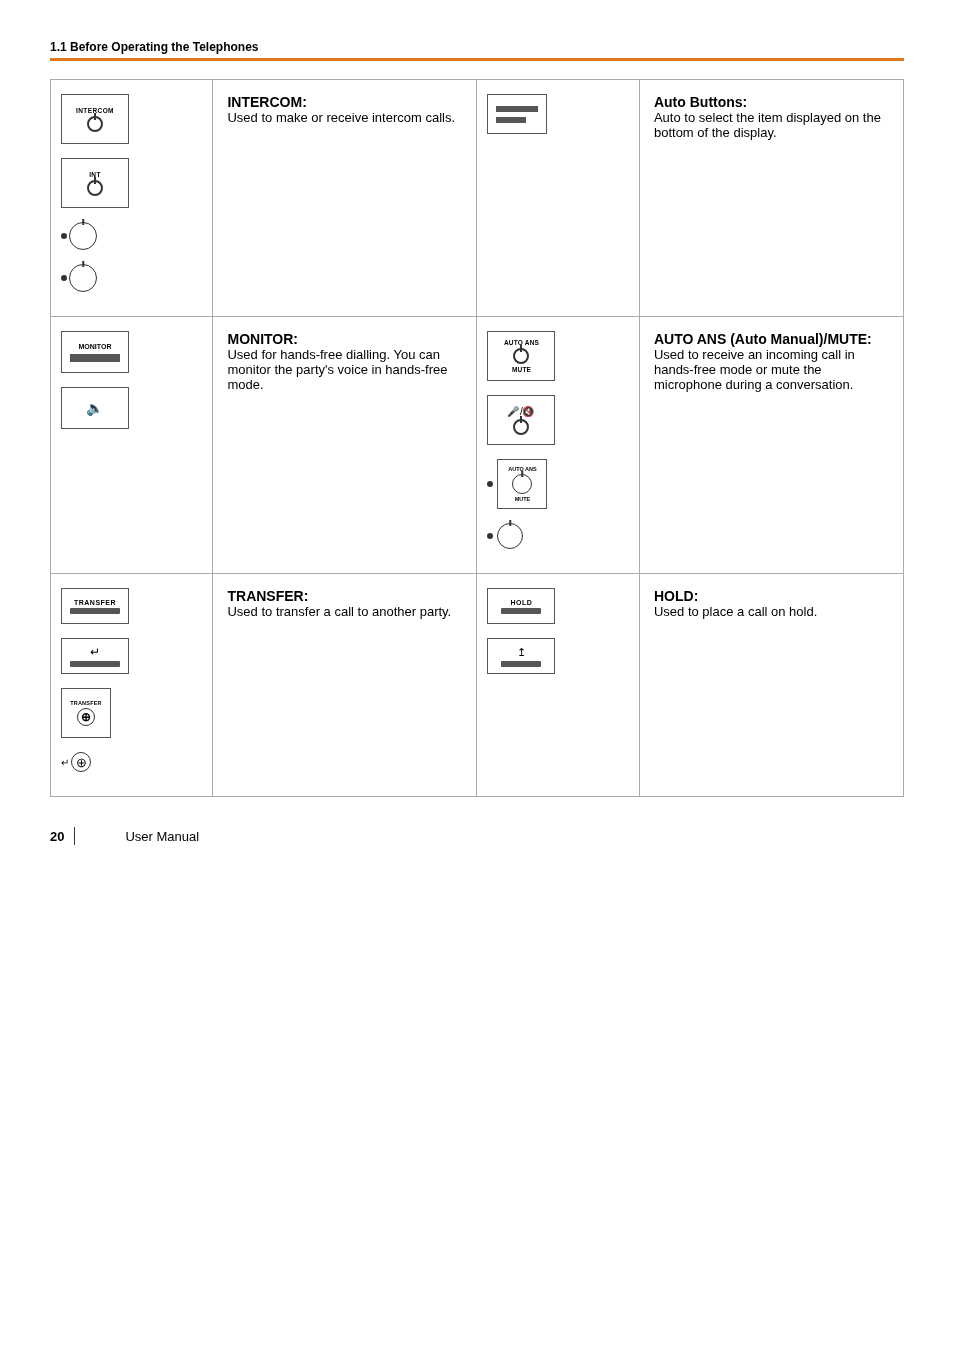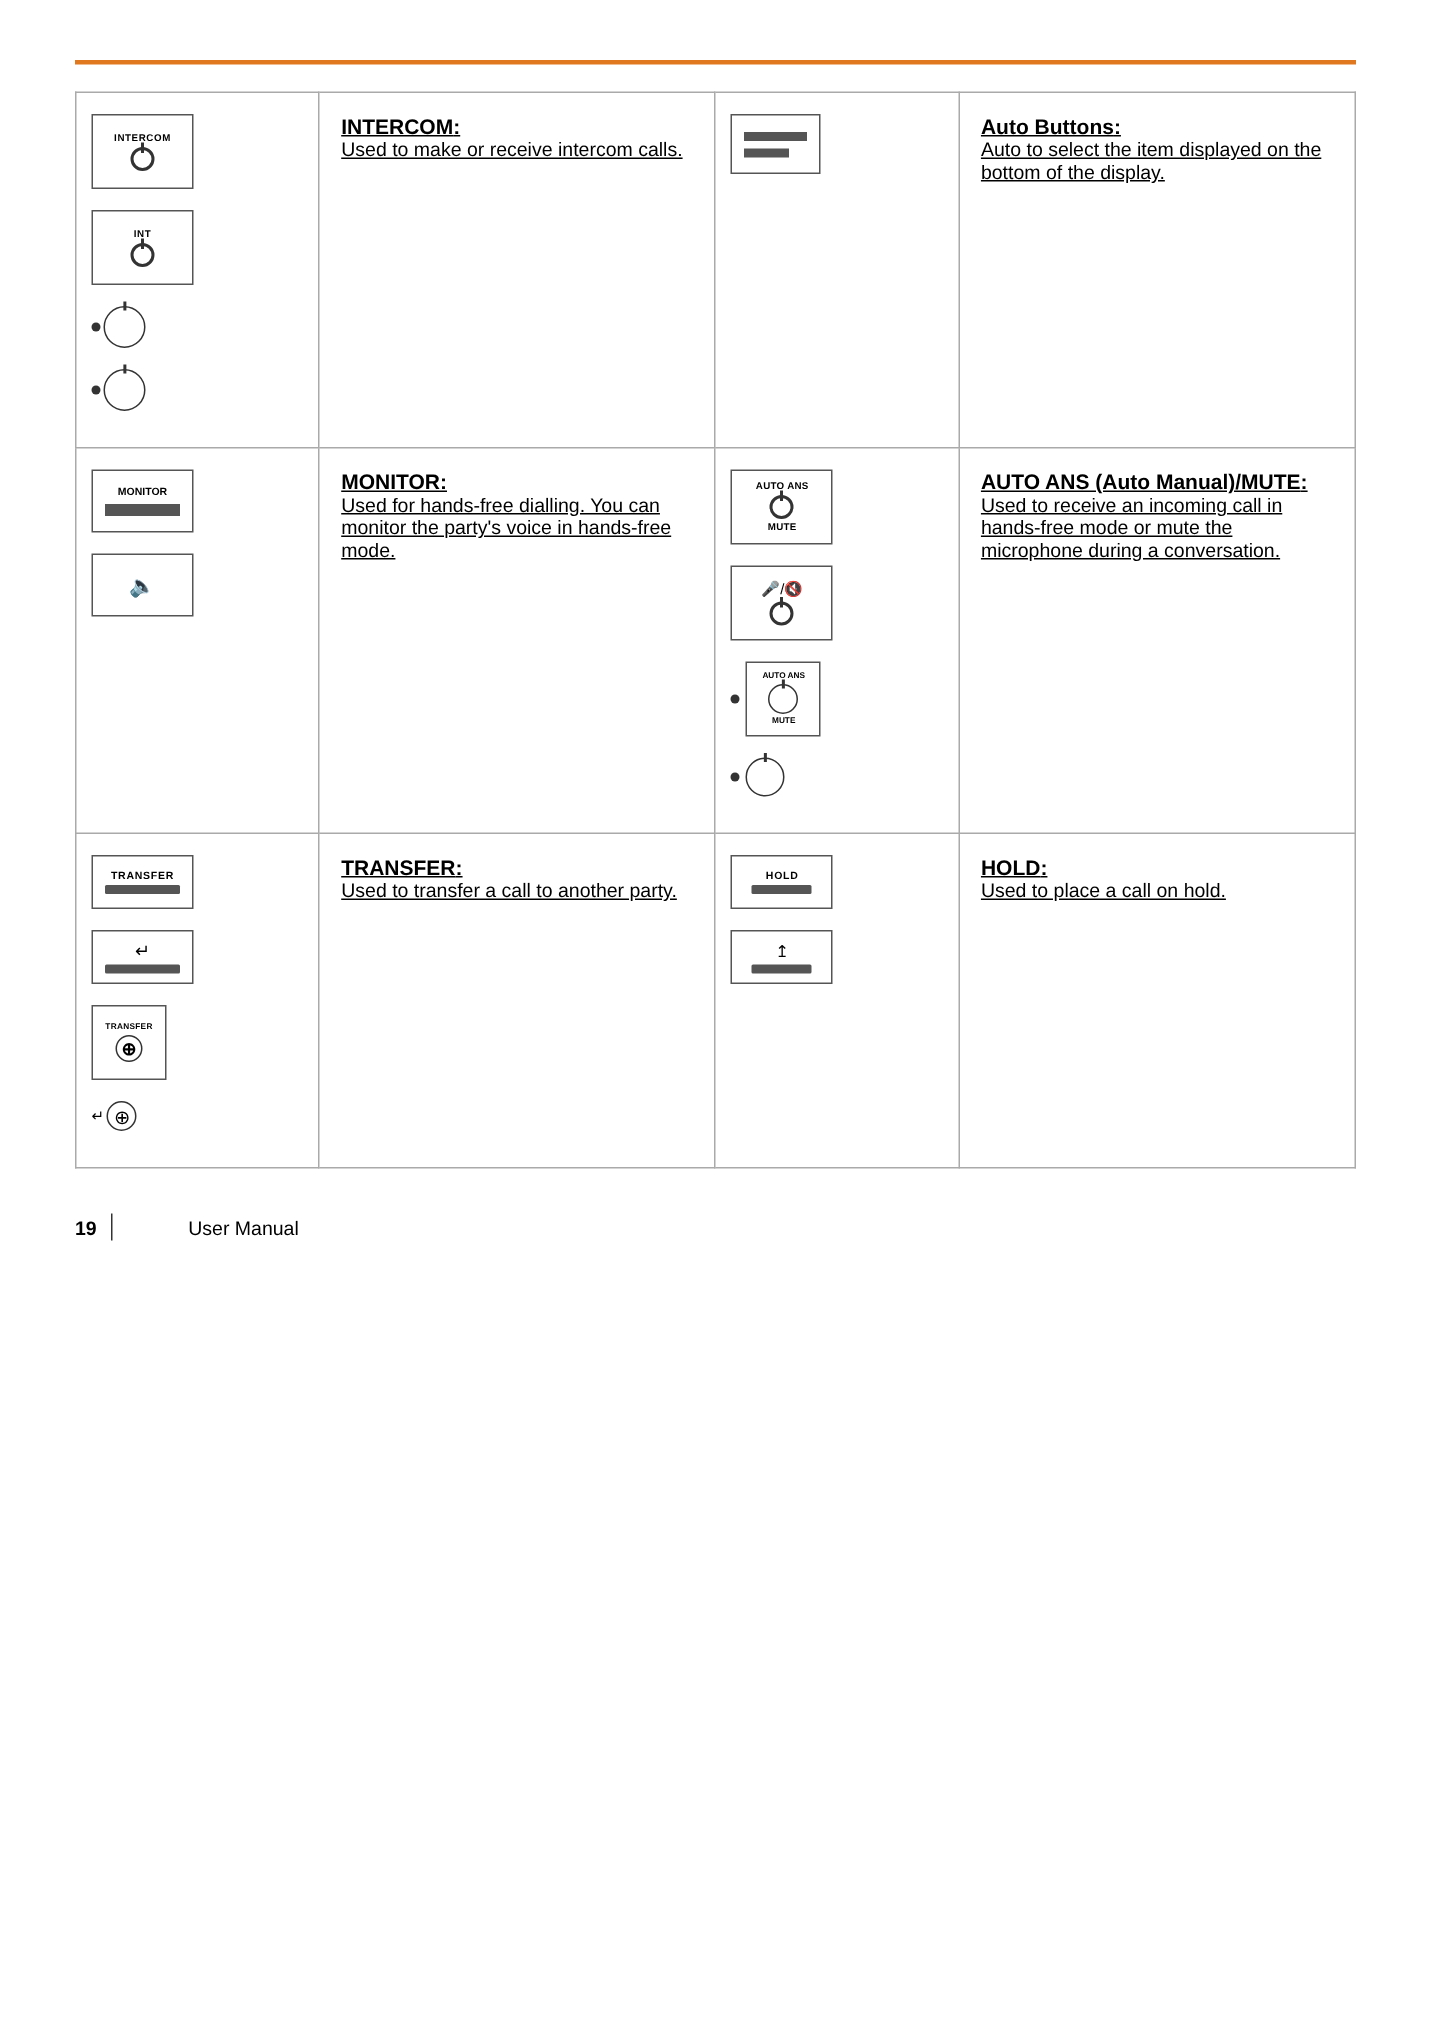--- a/index.html
+++ b/index.html
@@ -35,21 +35,20 @@
       vertical-align: top;
       padding: 12px 10px;
     }
     .main-table td.icons-col {
       width: 160px;
       padding: 14px 10px;
     }
     .main-table td.desc-col {
       width: 260px;
       padding: 14px 14px;
-      text-decoration: underline;
     }
     
     .speaker-icon {
       font-size: 14px;
     }
     .desc-bold {
       font-weight: bold;
       font-size: 14px;
     }
     .desc-text {
@@ -366,20 +365,21 @@
       font-size: 5.5px;
       font-weight: bold;
       text-align: center;
     }
   </style>
 </head>
 <body>
 
 <div class="page">
 
+  <div class="section-heading">1.1 Before Operating the Telephones</div>
   <div class="orange-line"></div>
 
   <table class="main-table">
 
     <tbody>
         <tr>
 
       <td class="icons-col">
         <div class="row-icons">
 
@@ -529,18 +529,18 @@
 
       <td class="desc-col">
         <span class="desc-bold">HOLD</span><span class="desc-bold">:</span><br>
         <span class="desc-text">Used to place a call on hold.</span>
       </td>
     </tr>
   </tbody>
     </table>
 
   <div class="page-footer">
-    <span class="page-num">19</span>
+    <span class="page-num">20</span>
     <div class="footer-divider"></div>
     <span class="footer-text">User Manual</span>
   </div>
 
 </div>
 
 </body></html>

